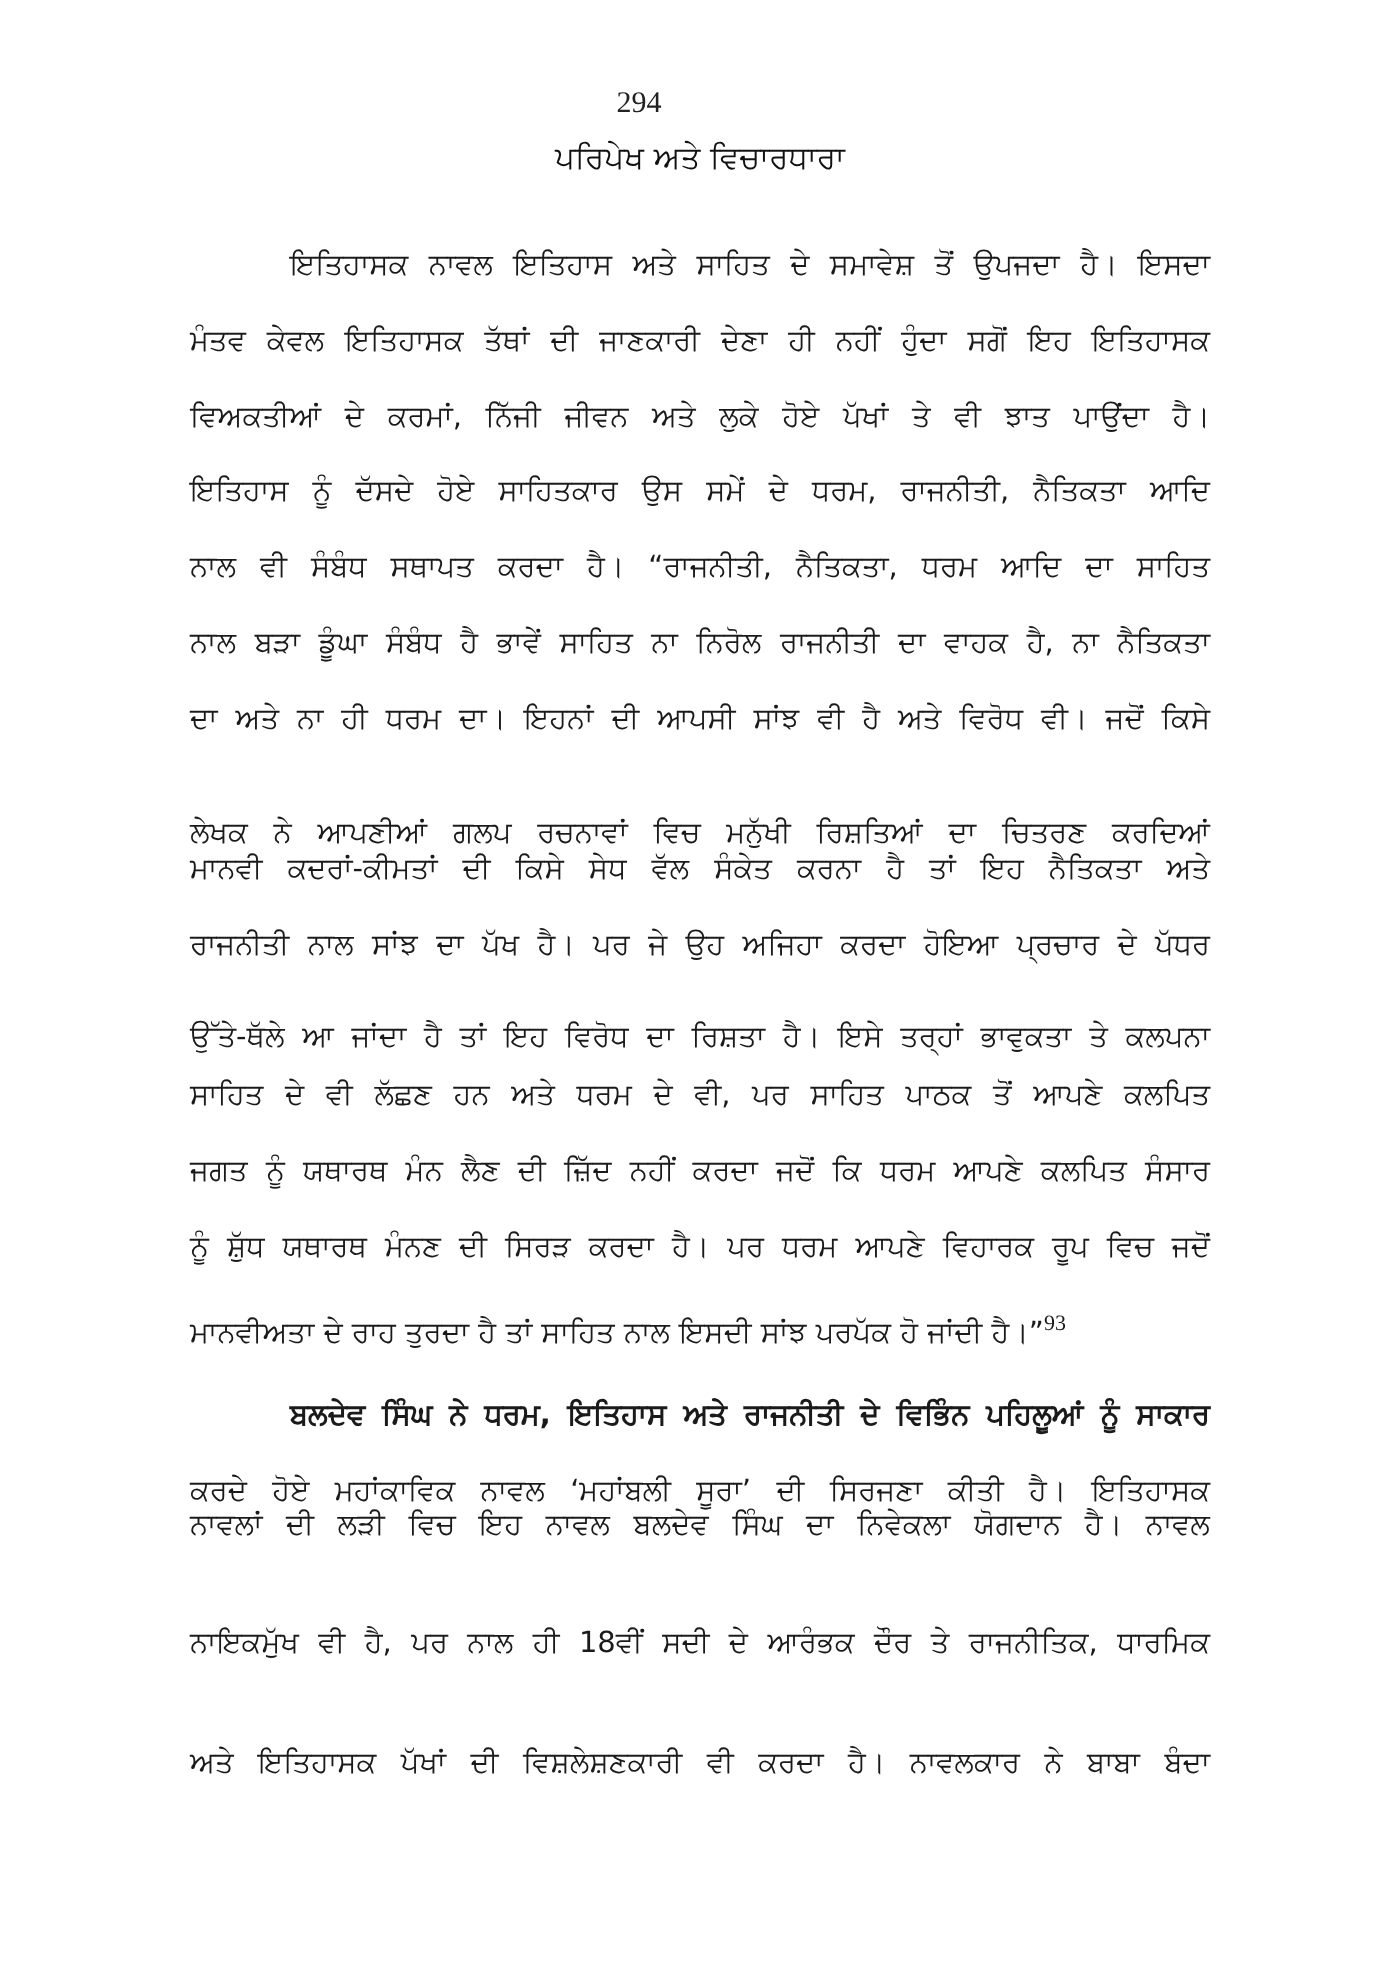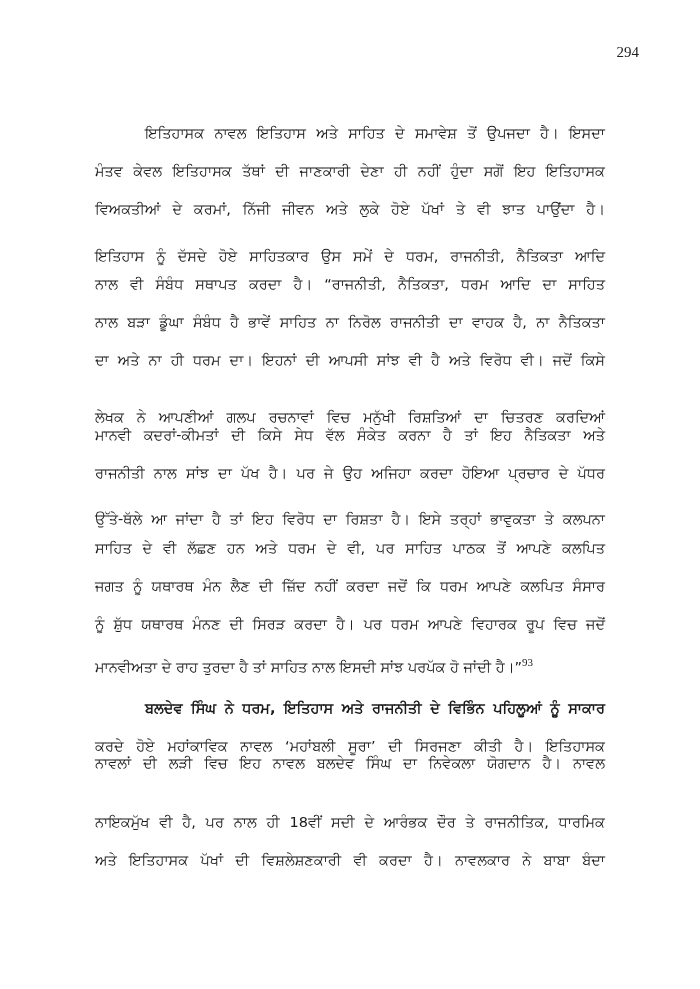--- a/index.html
+++ b/index.html
@@ -13,21 +13,21 @@
       position: relative;
       overflow: hidden;
       color: #1a1a1a;
       font-family: "DejaVu Sans", sans-serif;
     }
     .page-number {
       position: absolute;
       top: 44px;
       left: 0;
       width: 639px;
-      text-align: right;
+      text-align: center;
       font-family: "Liberation Serif", serif;
       font-size: 15px;
       color: #222;
     }
     .heading {
       position: absolute;
       top: 70px;
       left: 60px;
       width: 580px;
       text-align: center;
@@ -67,44 +67,45 @@
       font-size: 11px;
       vertical-align: 6px;
     }
   </style>
 </head>
 <body>
 
 <div class="page-number">294</div>
 
 <h2 class="heading">
+  <span class="line">ਪਰਿਪੇਖ ਅਤੇ ਵਿਚਾਰਧਾਰਾ</span>
 </h2>
 
 <div class="body-text" style="top:0;">
 
   <div>
     <div class="line indent" style="top:122px;">ਇਤਿਹਾਸਕ ਨਾਵਲ ਇਤਿਹਾਸ ਅਤੇ ਸਾਹਿਤ ਦੇ ਸਮਾਵੇਸ਼ ਤੋਂ ਉਪਜਦਾ ਹੈ। ਇਸਦਾ</div>
     <div class="line" style="top:160px;">ਮੰਤਵ ਕੇਵਲ ਇਤਿਹਾਸਕ ਤੱਥਾਂ ਦੀ ਜਾਣਕਾਰੀ ਦੇਣਾ ਹੀ ਨਹੀਂ ਹੁੰਦਾ ਸਗੋਂ ਇਹ ਇਤਿਹਾਸਕ</div>
     <div class="line" style="top:198px;">ਵਿਅਕਤੀਆਂ ਦੇ ਕਰਮਾਂ, ਨਿੱਜੀ ਜੀਵਨ ਅਤੇ ਲੁਕੇ ਹੋਏ ਪੱਖਾਂ ਤੇ ਵੀ ਝਾਤ ਪਾਉਂਦਾ ਹੈ।</div>
-    <div class="line" style="top:245px;">ਇਤਿਹਾਸ ਨੂੰ ਦੱਸਦੇ ਹੋਏ ਸਾਹਿਤਕਾਰ ਉਸ ਸਮੇਂ ਦੇ ਧਰਮ, ਰਾਜਨੀਤੀ, ਨੈਤਿਕਤਾ ਆਦਿ</div>
+    <div class="line" style="top:235px;">ਇਤਿਹਾਸ ਨੂੰ ਦੱਸਦੇ ਹੋਏ ਸਾਹਿਤਕਾਰ ਉਸ ਸਮੇਂ ਦੇ ਧਰਮ, ਰਾਜਨੀਤੀ, ਨੈਤਿਕਤਾ ਆਦਿ</div>
     <div class="line" style="top:273px;">ਨਾਲ ਵੀ ਸੰਬੰਧ ਸਥਾਪਤ ਕਰਦਾ ਹੈ। “ਰਾਜਨੀਤੀ, ਨੈਤਿਕਤਾ, ਧਰਮ ਆਦਿ ਦਾ ਸਾਹਿਤ</div>
     <div class="line" style="top:311px;">ਨਾਲ ਬੜਾ ਡੂੰਘਾ ਸੰਬੰਧ ਹੈ ਭਾਵੇਂ ਸਾਹਿਤ ਨਾ ਨਿਰੋਲ ਰਾਜਨੀਤੀ ਦਾ ਵਾਹਕ ਹੈ, ਨਾ ਨੈਤਿਕਤਾ</div>
     <div class="line" style="top:349px;">ਦਾ ਅਤੇ ਨਾ ਹੀ ਧਰਮ ਦਾ। ਇਹਨਾਂ ਦੀ ਆਪਸੀ ਸਾਂਝ ਵੀ ਹੈ ਅਤੇ ਵਿਰੋਧ ਵੀ। ਜਦੋਂ ਕਿਸੇ</div>
     <div class="line" style="top:386px;margin-top:20px;">ਲੇਖਕ ਨੇ ਆਪਣੀਆਂ ਗਲਪ ਰਚਨਾਵਾਂ ਵਿਚ ਮਨੁੱਖੀ ਰਿਸ਼ਤਿਆਂ ਦਾ ਚਿਤਰਣ ਕਰਦਿਆਂ</div>
     <div class="line" style="top:424px;">ਮਾਨਵੀ ਕਦਰਾਂ-ਕੀਮਤਾਂ ਦੀ ਕਿਸੇ ਸੇਧ ਵੱਲ ਸੰਕੇਤ ਕਰਨਾ ਹੈ ਤਾਂ ਇਹ ਨੈਤਿਕਤਾ ਅਤੇ</div>
     <div class="line" style="top:462px;">ਰਾਜਨੀਤੀ ਨਾਲ ਸਾਂਝ ਦਾ ਪੱਖ ਹੈ। ਪਰ ਜੇ ਉਹ ਅਜਿਹਾ ਕਰਦਾ ਹੋਇਆ ਪ੍ਰਚਾਰ ਦੇ ਪੱਧਰ</div>
     <div class="line" style="top:508px;">ਉੱਤੇ-ਥੱਲੇ ਆ ਜਾਂਦਾ ਹੈ ਤਾਂ ਇਹ ਵਿਰੋਧ ਦਾ ਰਿਸ਼ਤਾ ਹੈ। ਇਸੇ ਤਰ੍ਹਾਂ ਭਾਵੁਕਤਾ ਤੇ ਕਲਪਨਾ</div>
     <div class="line" style="top:537px;">ਸਾਹਿਤ ਦੇ ਵੀ ਲੱਛਣ ਹਨ ਅਤੇ ਧਰਮ ਦੇ ਵੀ, ਪਰ ਸਾਹਿਤ ਪਾਠਕ ਤੋਂ ਆਪਣੇ ਕਲਪਿਤ</div>
     <div class="line" style="top:575px;">ਜਗਤ ਨੂੰ ਯਥਾਰਥ ਮੰਨ ਲੈਣ ਦੀ ਜ਼ਿੱਦ ਨਹੀਂ ਕਰਦਾ ਜਦੋਂ ਕਿ ਧਰਮ ਆਪਣੇ ਕਲਪਿਤ ਸੰਸਾਰ</div>
     <div class="line" style="top:613px;">ਨੂੰ ਸ਼ੁੱਧ ਯਥਾਰਥ ਮੰਨਣ ਦੀ ਸਿਰੜ ਕਰਦਾ ਹੈ। ਪਰ ਧਰਮ ਆਪਣੇ ਵਿਹਾਰਕ ਰੂਪ ਵਿਚ ਜਦੋਂ</div>
     <div class="line last" style="top:651px;">
       <span>ਮਾਨਵੀਅਤਾ ਦੇ ਰਾਹ ਤੁਰਦਾ ਹੈ ਤਾਂ ਸਾਹਿਤ ਨਾਲ ਇਸਦੀ ਸਾਂਝ ਪਰਪੱਕ ਹੋ ਜਾਂਦੀ ਹੈ।”</span><sup class="fn">93</sup>
     </div>
   </div>
 
   <div>
     <div class="line indent" style="top:697px;font-weight:bold;">ਬਲਦੇਵ ਸਿੰਘ ਨੇ ਧਰਮ, ਇਤਿਹਾਸ ਅਤੇ ਰਾਜਨੀਤੀ ਦੇ ਵਿਭਿੰਨ ਪਹਿਲੂਆਂ ਨੂੰ ਸਾਕਾਰ</div>
     <div class="line" style="top:735px;">ਕਰਦੇ ਹੋਏ ਮਹਾਂਕਾਵਿਕ ਨਾਵਲ ‘ਮਹਾਂਬਲੀ ਸੂਰਾ’ ਦੀ ਸਿਰਜਣਾ ਕੀਤੀ ਹੈ। ਇਤਿਹਾਸਕ</div>
     <div class="line" style="top:752px;">ਨਾਵਲਾਂ ਦੀ ਲੜੀ ਵਿਚ ਇਹ ਨਾਵਲ ਬਲਦੇਵ ਸਿੰਘ ਦਾ ਨਿਵੇਕਲਾ ਯੋਗਦਾਨ ਹੈ। ਨਾਵਲ</div>
     <div class="line" style="top:811px;">ਨਾਇਕਮੁੱਖ ਵੀ ਹੈ, ਪਰ ਨਾਲ ਹੀ 18ਵੀਂ ਸਦੀ ਦੇ ਆਰੰਭਕ ਦੌਰ ਤੇ ਰਾਜਨੀਤਿਕ, ਧਾਰਮਿਕ</div>
-    <div class="line" style="top:849px;">ਅਤੇ ਇਤਿਹਾਸਕ ਪੱਖਾਂ ਦੀ ਵਿਸ਼ਲੇਸ਼ਣਕਾਰੀ ਵੀ ਕਰਦਾ ਹੈ। ਨਾਵਲਕਾਰ ਨੇ ਬਾਬਾ ਬੰਦਾ</div>
+    <div class="line" style="top:871px;">ਅਤੇ ਇਤਿਹਾਸਕ ਪੱਖਾਂ ਦੀ ਵਿਸ਼ਲੇਸ਼ਣਕਾਰੀ ਵੀ ਕਰਦਾ ਹੈ। ਨਾਵਲਕਾਰ ਨੇ ਬਾਬਾ ਬੰਦਾ</div>
   </div>
 </div>
 
 </body></html>

